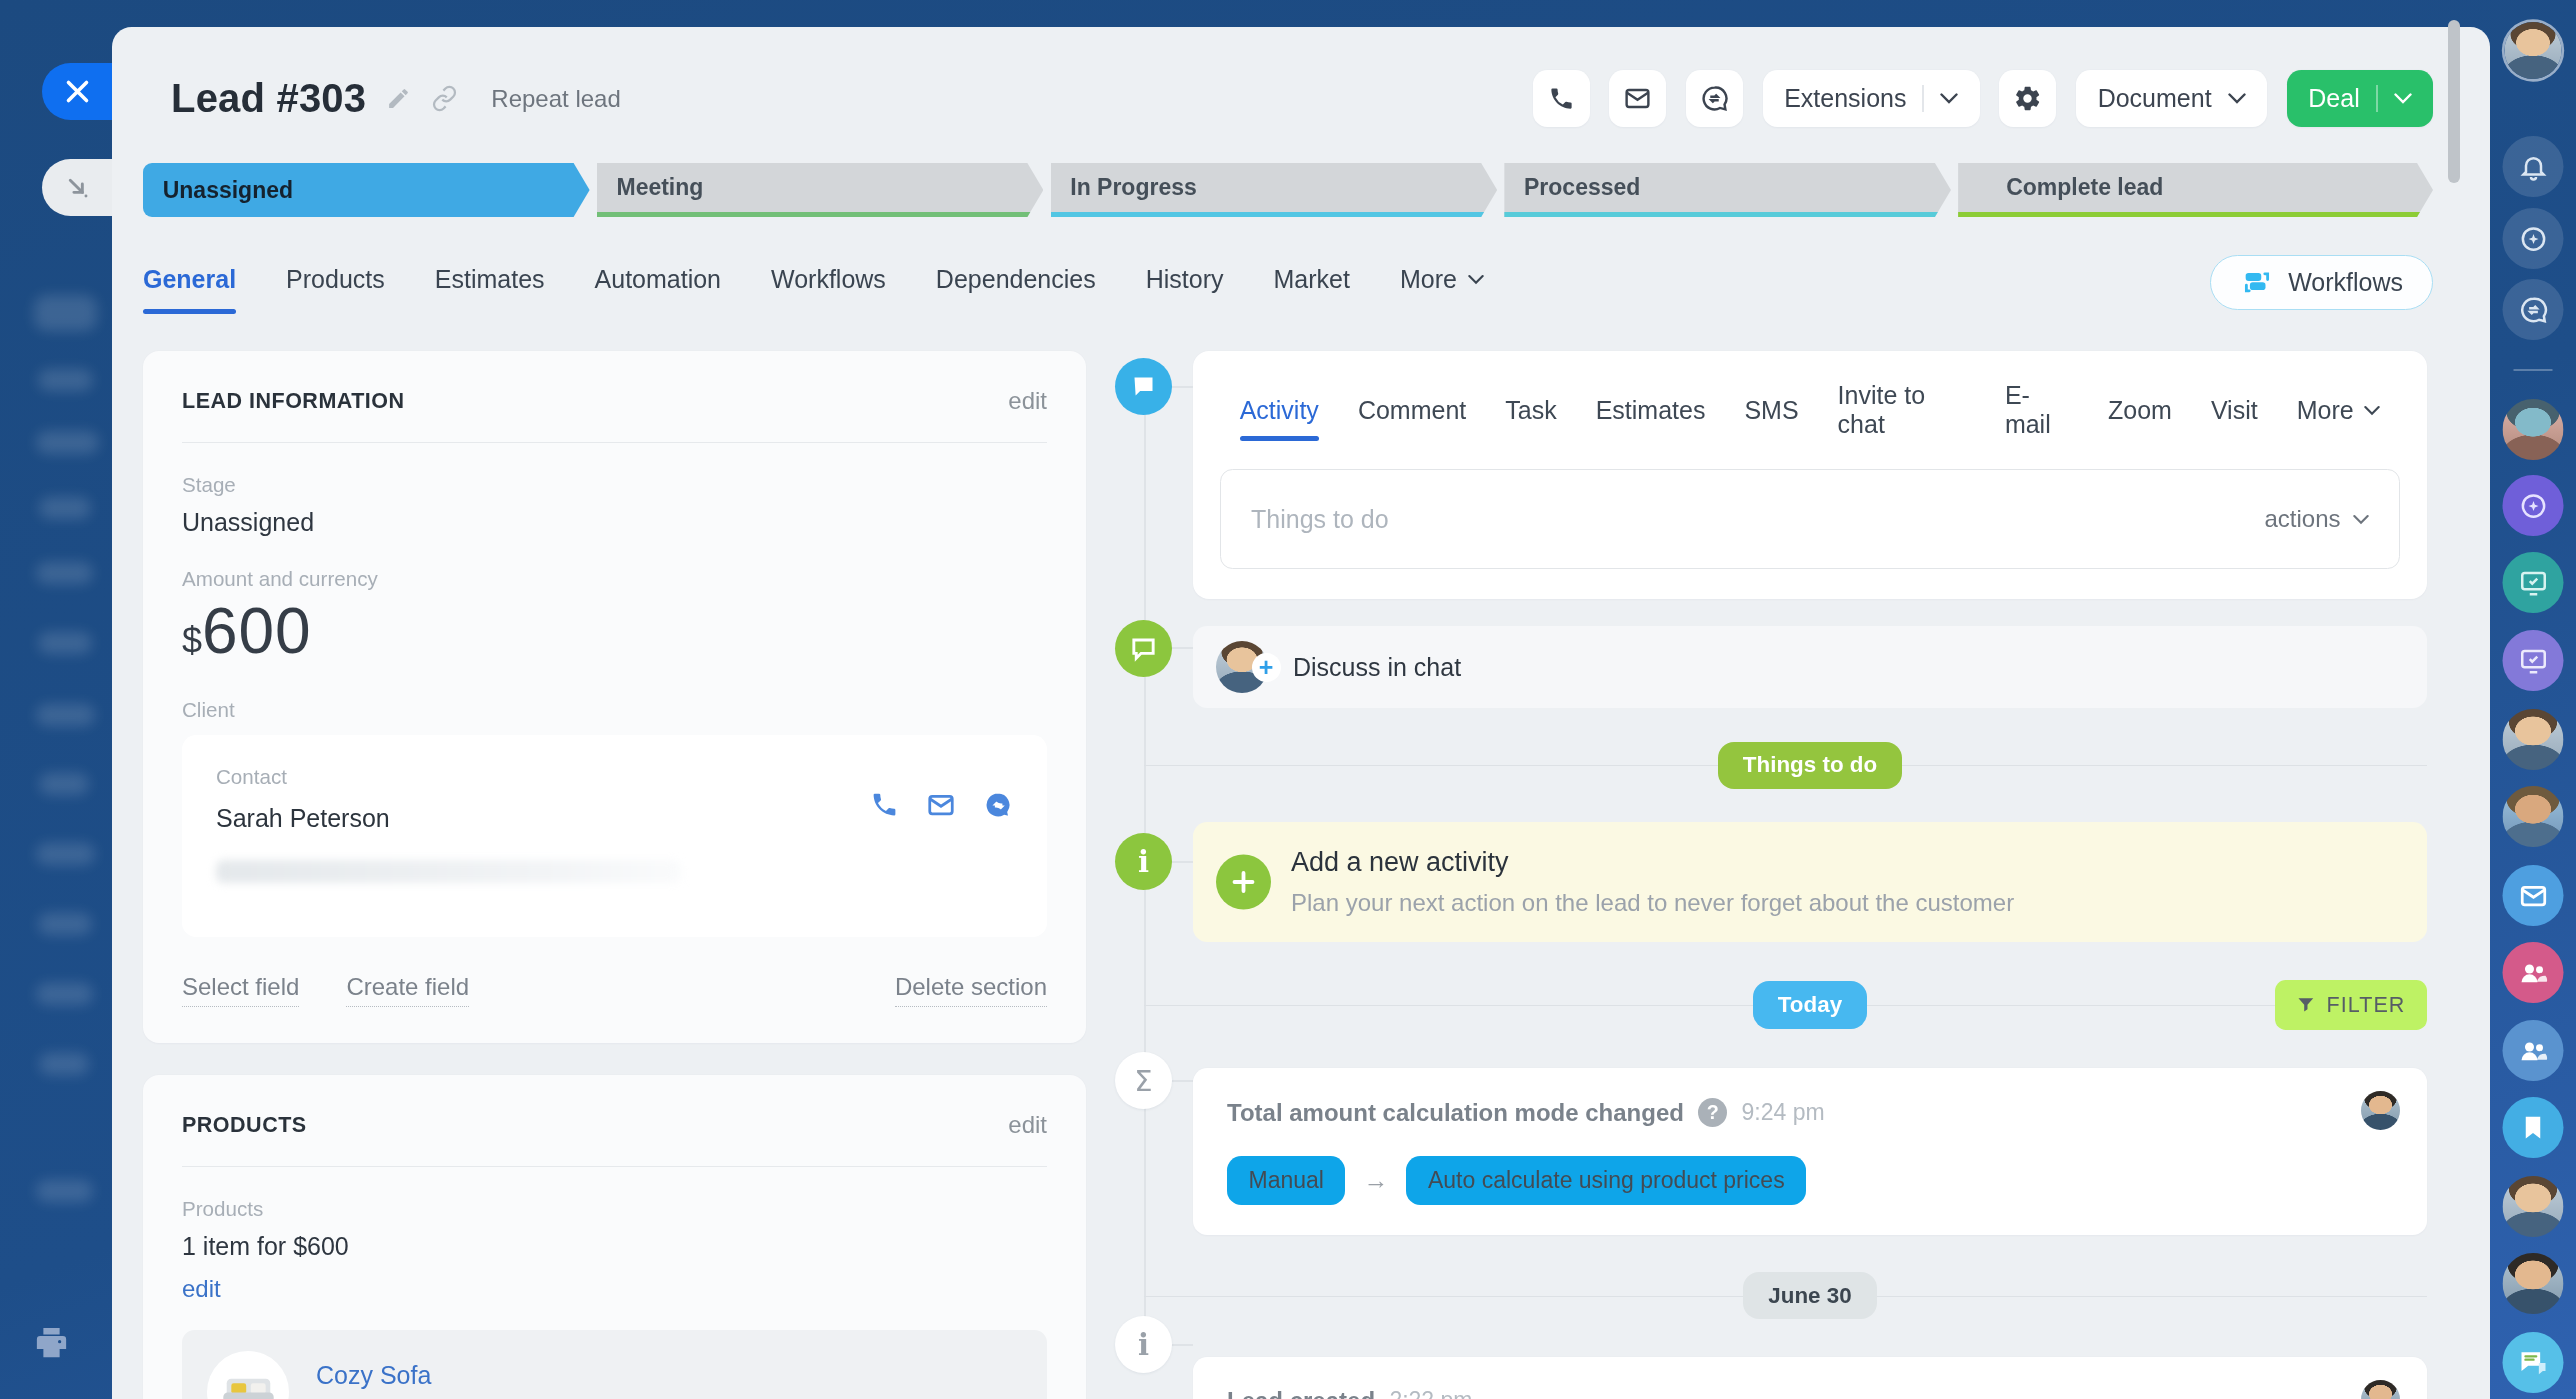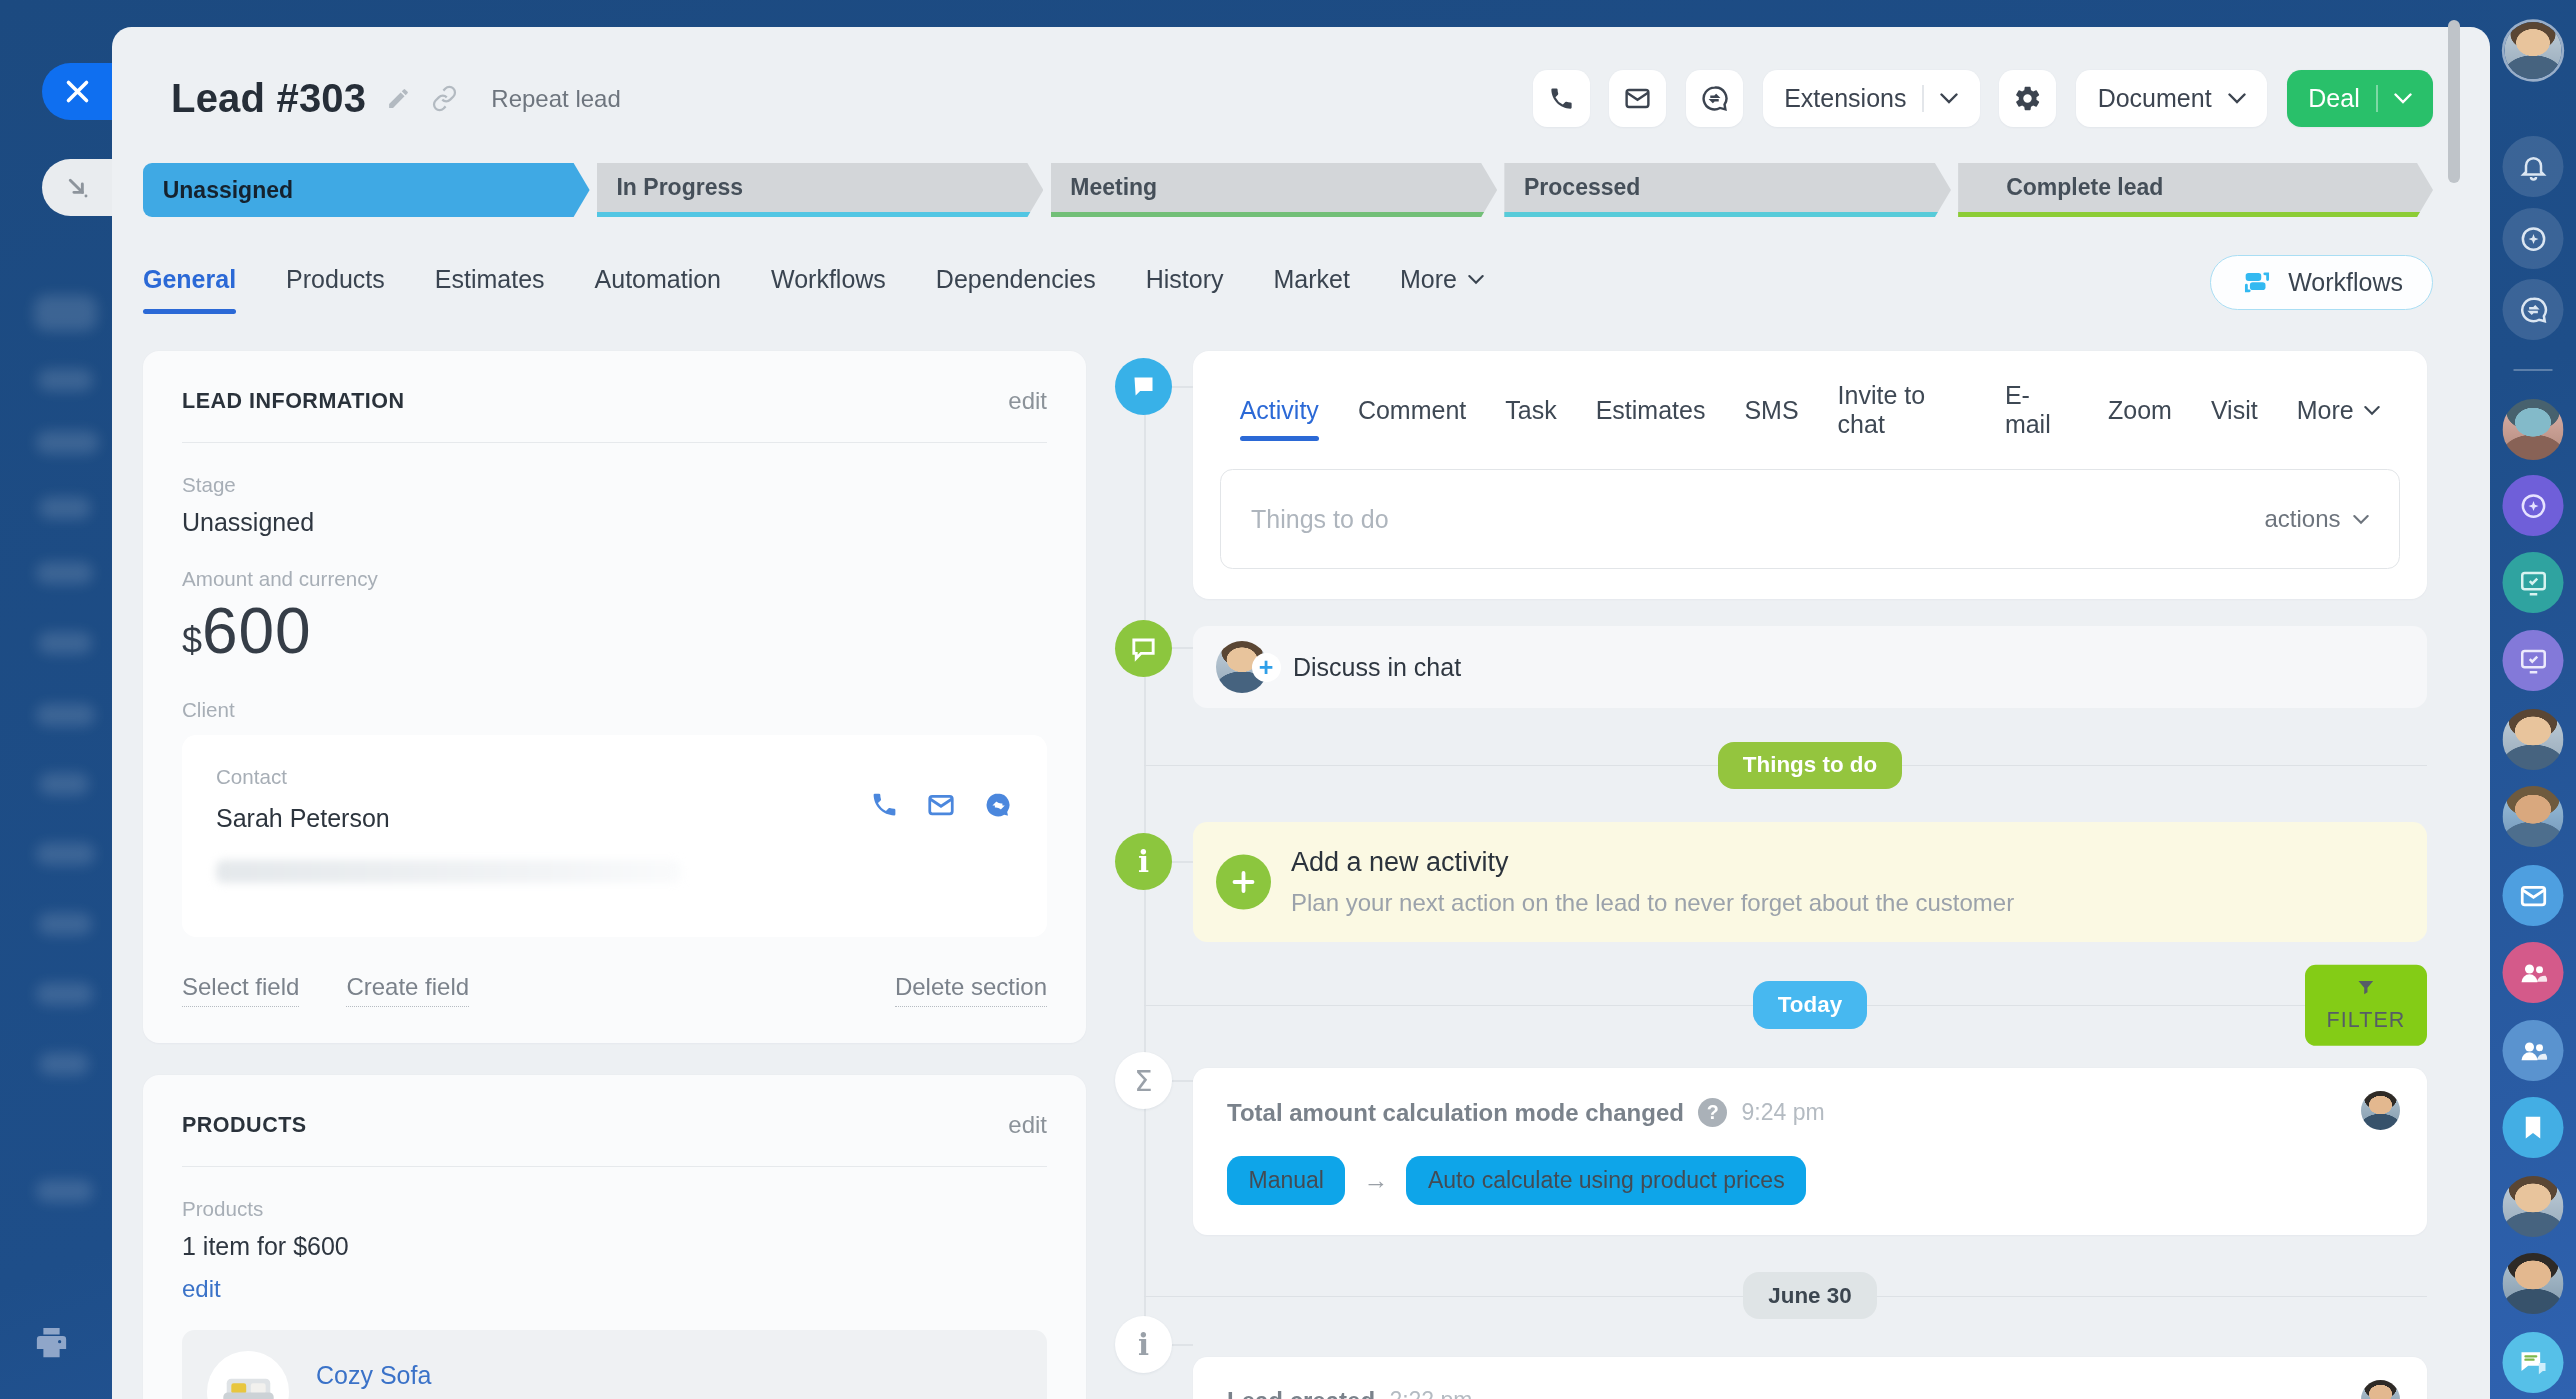--- a/index.html
+++ b/index.html
@@ -100,21 +100,21 @@
   .discuss-row{margin-top:27px;background:#f6f7f9;border-radius:14.3px;height:82px;display:flex;align-items:center;padding:0 23px;gap:25px;cursor:pointer;}
   .discuss-av{position:relative;width:52px;height:52px;}
   .plus-badge{position:absolute;right:-12.5px;top:11.6px;width:29px;height:29px;border-radius:50%;background:#fff;color:#2f9fe8;display:flex;align-items:center;justify-content:center;font-size:25px;font-weight:700;}
   .discuss-label{font-size:25px;color:#2f3741;}
   .sep{position:relative;height:50px;display:flex;align-items:center;justify-content:center;}
   .sep .line{position:absolute;left:-49px;right:0;top:50%;height:0.9px;background:#dde1e5;}
   .pill{position:relative;z-index:1;font-size:22.4px;font-weight:700;color:#fff;border-radius:16px;padding:10.7px 25px;}
   .pill.green{background:var(--pill-green);}
   .pill.blue{background:var(--pill-blue);}
   .pill.gray{background:#dfe4e6;color:#3c4650;}
-  .filter-btn{position:absolute;right:0;top:50%;transform:translateY(-50%);z-index:2;background:#84cc16;border-radius:10.7px;padding:12.5px 21.5px;display:flex;align-items:center;gap:10.7px;font-size:21.5px;letter-spacing:1.1px;color:#565d66;cursor:pointer;flex-direction:column;}
+  .filter-btn{position:absolute;right:0;top:50%;transform:translateY(-50%);z-index:2;background:#bef264;border-radius:10.7px;padding:12.5px 21.5px;display:flex;align-items:center;gap:10.7px;font-size:21.5px;letter-spacing:1.1px;color:#565d66;cursor:pointer;}
   .add-card{background:var(--add-bg);border-radius:14.3px;padding:25px 30px 25px 98px;position:relative;cursor:pointer;}
   .add-plus{position:absolute;left:23px;top:50%;transform:translateY(-50%);width:55px;height:55px;border-radius:50%;background:var(--timeline-green);color:#fff;display:flex;align-items:center;justify-content:center;}
   .add-title{font-size:27px;color:#2b333c;}
   .add-sub{font-size:24px;color:#9ba2ab;margin-top:10.7px;}
   .event-card{background:var(--white);border-radius:14.3px;padding:30px 34px;position:relative;box-shadow:0 0.9px 1.8px rgba(40,60,90,.04);}
   .ev-head{display:flex;align-items:center;gap:14.3px;}
   .ev-title{font-size:24px;font-weight:700;color:#7a828b;}
   .ev-time{font-size:23px;color:#b4bbc2;}
   .help-dot{width:29px;height:29px;border-radius:50%;background:#aab1b8;color:#fff;font-size:19.7px;font-weight:700;display:flex;align-items:center;justify-content:center;}
   .ev-avatar{position:absolute;right:27px;top:23px;}
@@ -245,25 +245,25 @@
             <path d="M1 1.5L6 6.5L11 1.5" stroke="#fff" stroke-width="1.6" fill="none" stroke-linecap="round"></path>
           </svg>
       </div>
     </div>
   </div>
 
   <div class="stage-bar">
     <div class="stage active">
         <span>Unassigned</span>
       </div>
+    <div class="stage" style="border-bottom-color: rgb(114, 191, 119);">
+        <span>Meeting</span>
+      </div>
     <div class="stage" style="border-bottom-color: rgb(82, 198, 227);">
         <span>In Progress</span>
-      </div>
-    <div class="stage" style="border-bottom-color: rgb(114, 191, 119);">
-        <span>Meeting</span>
       </div>
     <div class="stage" style="border-bottom-color: rgb(87, 203, 217);">
         <span>Processed</span>
       </div>
     <div class="stage" style="border-bottom-color: rgb(140, 204, 53); padding-left: 48px;">
         <span>Complete lead</span>
       </div>
   </div>
 
   <div class="tabs-row">

